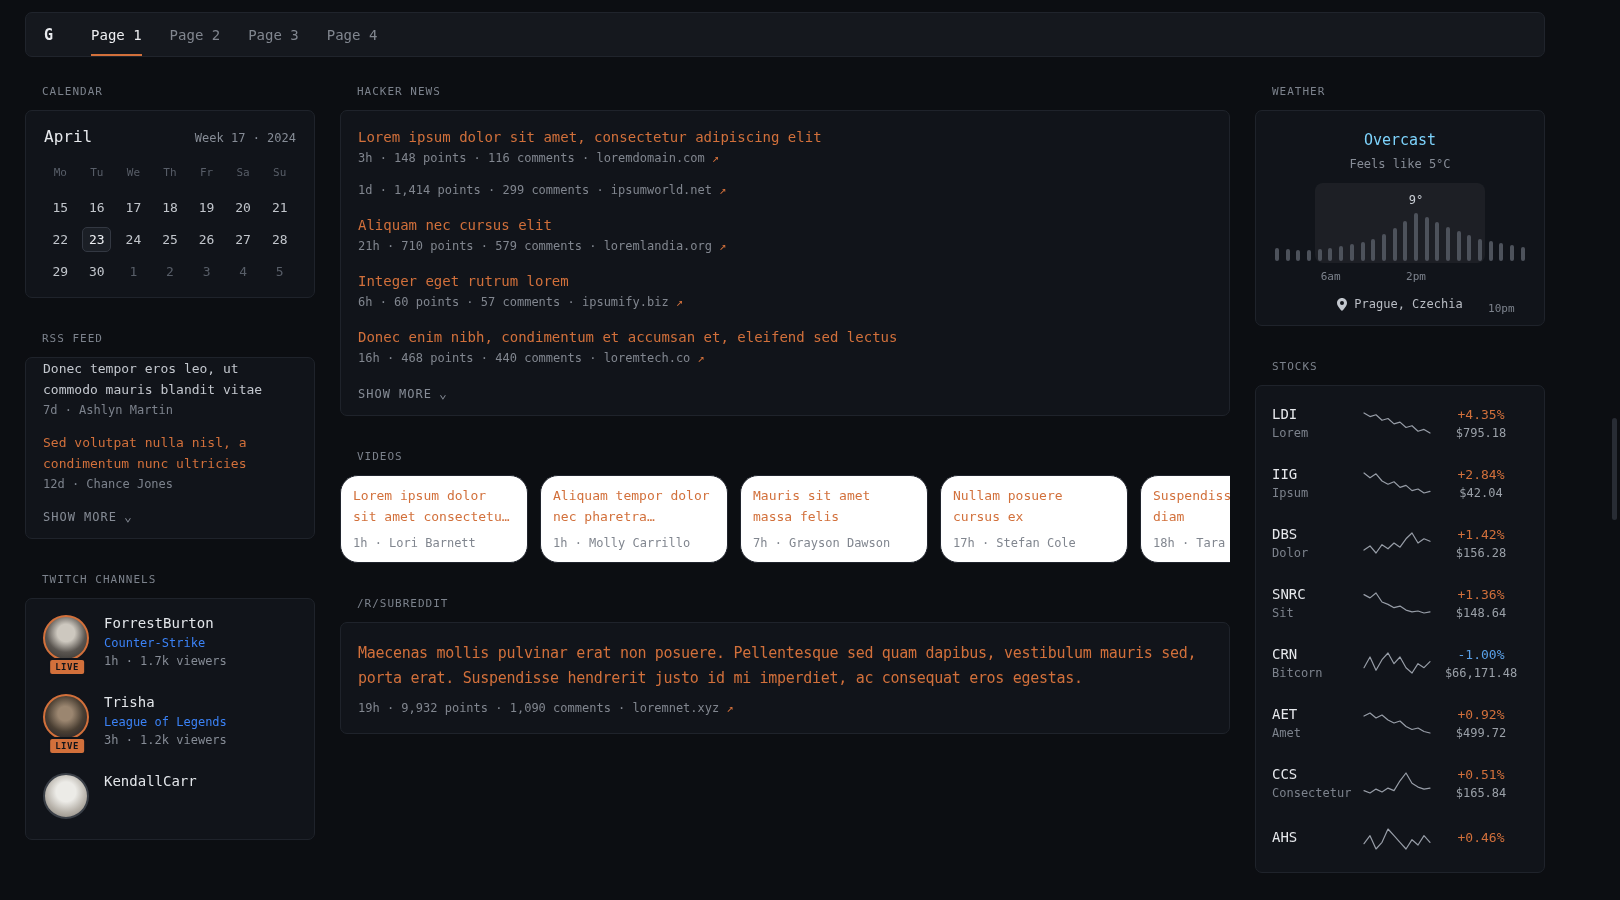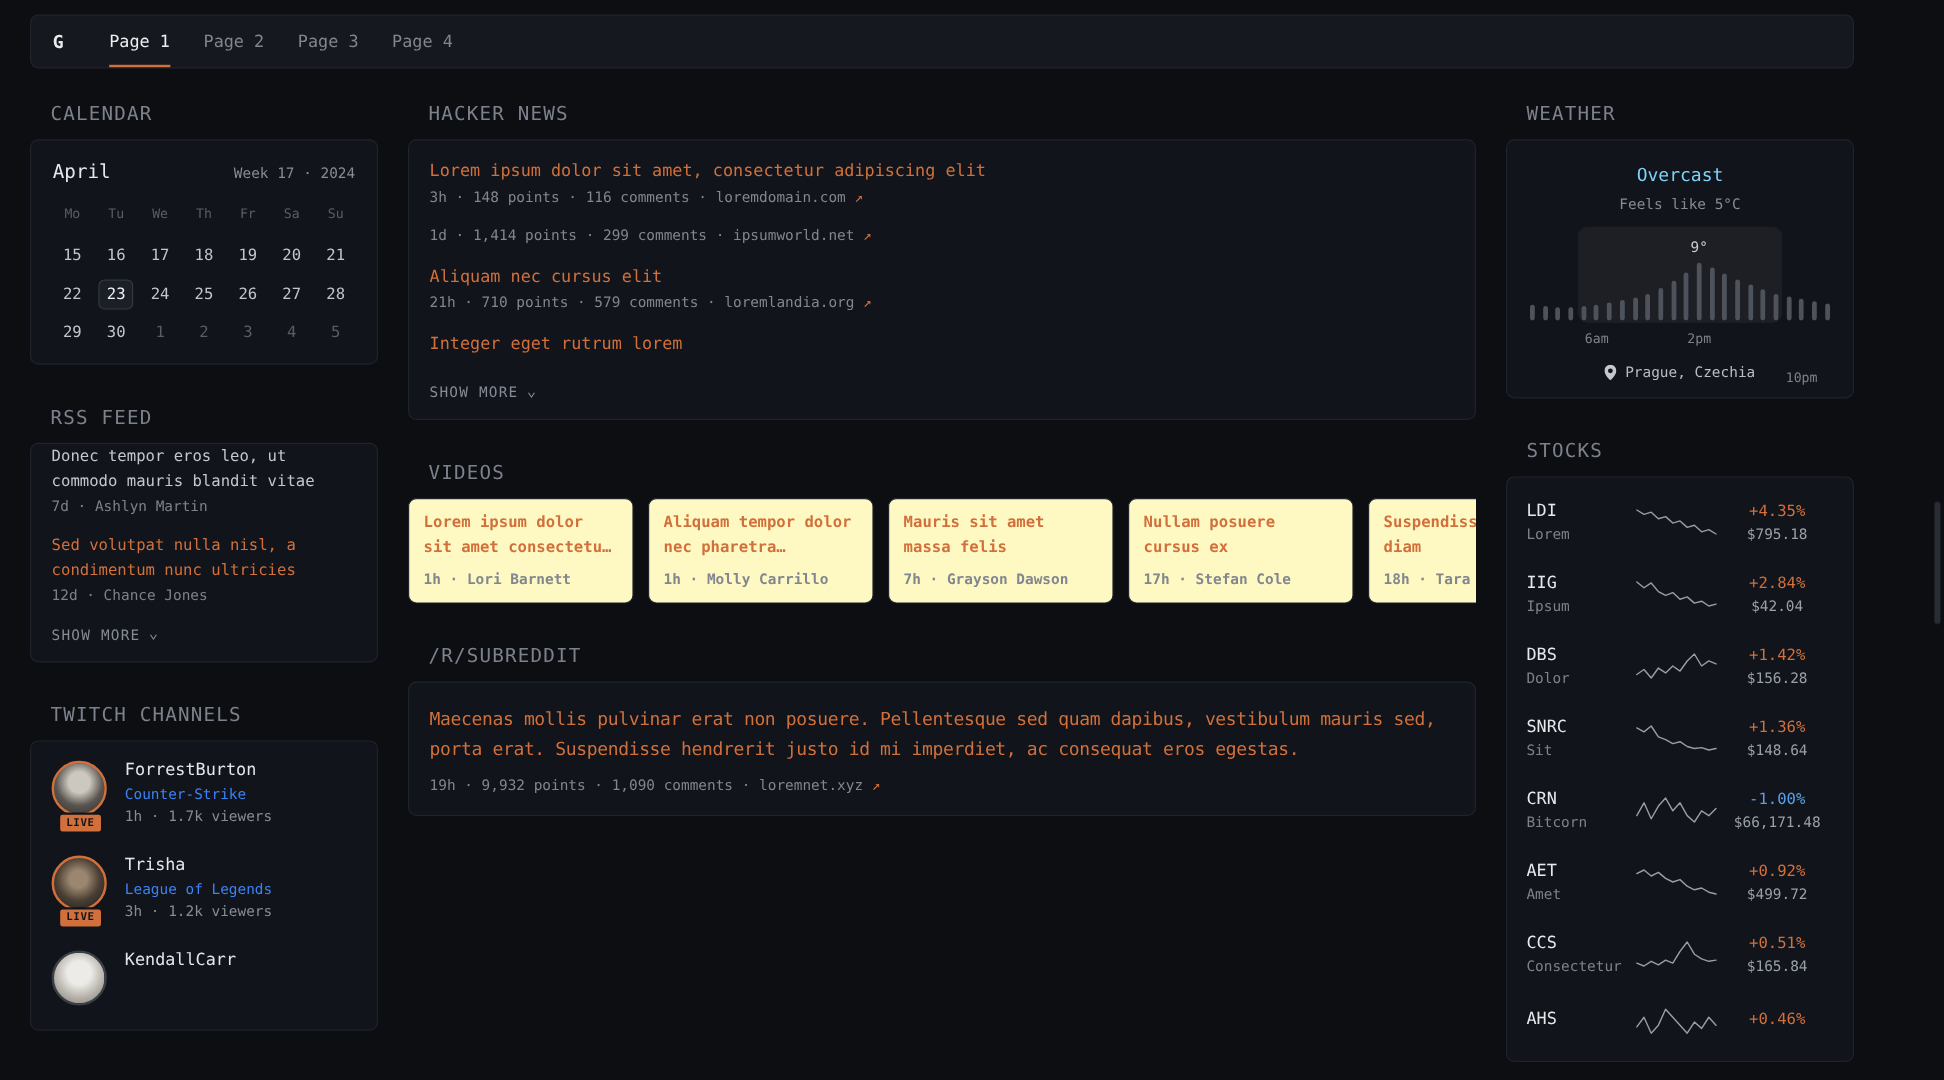--- a/index.html
+++ b/index.html
@@ -22,21 +22,21 @@
   .logo { display: flex; align-items: center; font-size: 15px; font-weight: bold; color: #e9ebef; margin-right: 38px; }
   .tabs { display: flex; gap: 28px; }
   .tab { display: flex; align-items: center; color: #81868f; font-size: 14px; border-bottom: 2px solid transparent; padding-top: 2px; }
   .tab.active { color: #edeef1; border-bottom-color: #d2703b; }
 
   
   .columns { display: flex; margin-top: 28px; align-items: flex-start; }
   .col-left, .col-right { width: 290px; flex: none; }
   .col-mid { width: 890px; flex: none; margin: 0 25px; }
   section { margin-bottom: 34px; }
-  .wtitle { font-size: 16px; font-weight: normal; letter-spacing: 1px; color: #7c828c; margin: 0 0 12px 17px; }
+  .wtitle { font-size: 11px; font-weight: normal; letter-spacing: 1px; color: #7c828c; margin: 0 0 12px 17px; }
   .box { background: #11141a; border: 1px solid #1f232b; border-radius: 7px; }
 
   
   .cal { padding: 14px 16px 10px; }
   .cal-head { display: flex; justify-content: space-between; align-items: baseline; padding: 2px 2px 12px; }
   .cal-month { font-size: 16px; color: #e6e8ec; }
   .cal-week { font-size: 12px; color: #868c96; }
   .cal-grid { display: grid; grid-template-columns: repeat(7, 1fr); }
   .cal-dow { font-size: 11px; color: #585e68; text-align: center; padding: 8px 0 12px; }
   .cal-day { font-size: 13px; color: #c2c6cc; height: 32px; display: flex; align-items: center; justify-content: center; }
@@ -76,21 +76,21 @@
 
   
   .hn { padding: 16px 17px 14px; }
   .hn-item { margin-bottom: 18px; }
   .hn-title { display: block; color: #d2703b; font-size: 14px; line-height: 1.5; }
   .hn-meta { color: #81868f; font-size: 12px; margin-top: 3px; }
   .ext { color: #d2703b; }
 
   
   .vrow { display: flex; gap: 12px; width: 890px; overflow: hidden; }
-  .vcard { flex: 0 0 188px; background: #fef9c3; border: 1px solid #20242d; border-radius: 7px; overflow: hidden; font-weight: bold; }
+  .vcard { flex: 0 0 188px; background: #ffffff; border: 1px solid #20242d; border-radius: 18px; overflow: hidden; }
   .thumb { height: 108px; }
   .t1 { background:
         radial-gradient(circle at 0% 0%, #4a4f55 0 26%, transparent 27%),
         radial-gradient(circle at 100% 0%, #565b62 0 26%, transparent 27%),
         radial-gradient(circle at 0% 100%, #3e434a 0 30%, transparent 31%),
         radial-gradient(circle at 100% 100%, #494e55 0 30%, transparent 31%),
         linear-gradient(180deg, #ccd4da, #b2bcc5); }
   .t2 { background: linear-gradient(160deg, #6e6154 0%, #8d8070 35%, #5a5248 65%, #2f2b26 100%); }
   .t3 { background:
         radial-gradient(ellipse at 50% 105%, #d3ded9 0 16%, transparent 42%),
@@ -274,20 +274,31 @@
           </div>
           <div class="hn-item">
             <a class="hn-title">Aliquam nec cursus elit</a>
             <div class="hn-meta">
               <span>21h · 710 points · 579 comments · loremlandia.org</span>
               <span class="ext">↗</span>
             </div>
           </div>
           <div class="hn-item">
             <a class="hn-title">Integer eget rutrum lorem</a>
+            <div class="hn-meta">
+              <span>6h · 60 points · 57 comments · ipsumify.biz</span>
+              <span class="ext">↗</span>
+            </div>
+          </div>
+          <div class="hn-item">
+            <a class="hn-title">Donec enim nibh, condimentum et accumsan et, eleifend sed lectus</a>
+            <div class="hn-meta">
+              <span>16h · 468 points · 440 comments · loremtech.co</span>
+              <span class="ext">↗</span>
+            </div>
           </div>
 
           <a class="show-more">
             <span>SHOW MORE</span>
             <span class="chev">⌄</span>
           </a>
         </div>
       </section>
 
       <section>

